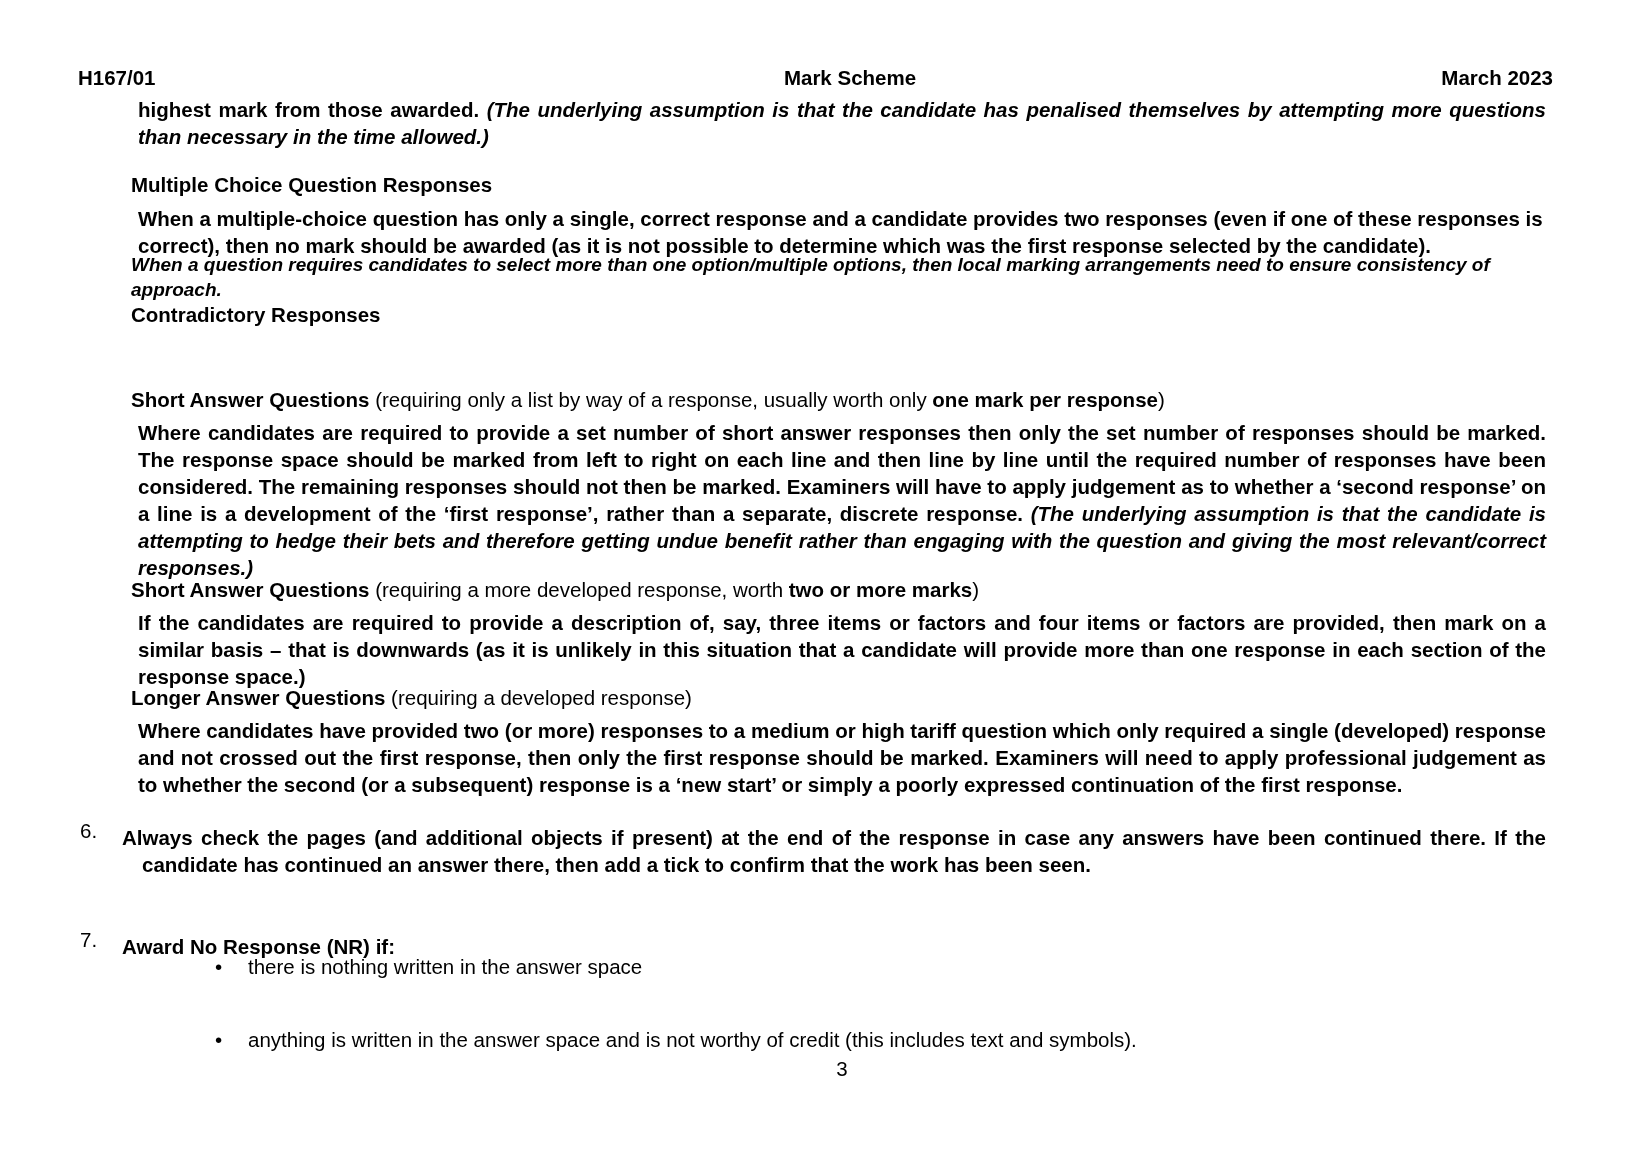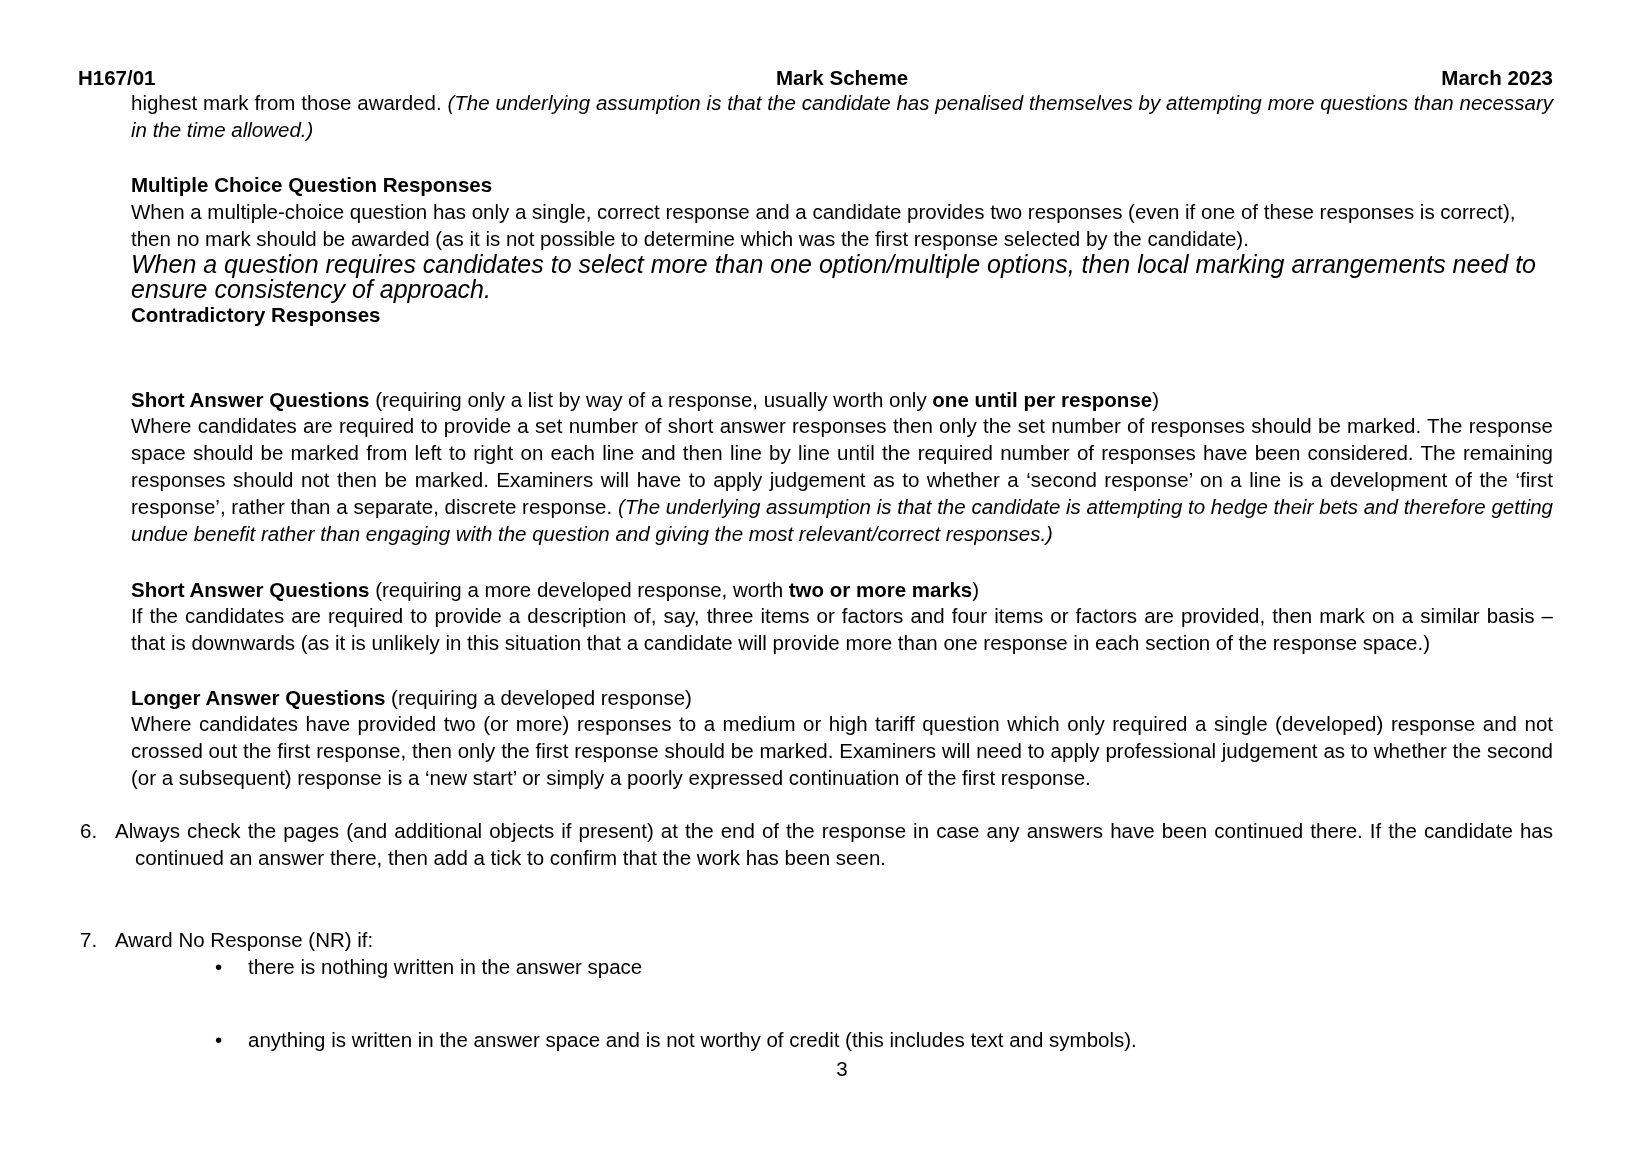--- a/index.html
+++ b/index.html
@@ -9,31 +9,31 @@
     height: 1092px;
     background: #ffffff;
     color: #000000;
     font-family: "Liberation Sans", sans-serif;
     font-size: 20.5px;
     line-height: 27px;
     overflow: hidden;
   }
   .abs { position: absolute; }
   .col { left: 131px; width: 1422px; }
-  p { margin: 0; }
+  p { margin: 7px; font-weight: bold; }
   .justify { text-align: justify; }
   .bold { font-weight: bold; }
   .it { font-style: italic; }
   .heading { font-weight: bold; }
-  .note { font-style: italic; font-size: 25px; line-height: 25px; }
+  .note { font-style: italic; font-size: 19px; line-height: 25px; font-weight: bold; }
 
   
   .doc-header { top: 64px; left: 78px; width: 1475px; height: 28px; font-weight: bold; }
   .doc-header .code { position: absolute; left: 0; top: 0; }
-  .doc-header .title { position: absolute; left: 53px; width: 1422px; top: 0; text-align: center; }
+  .doc-header .title { position: absolute; left: 61px; width: 1422px; top: 0; text-align: center; }
   .doc-header .session { position: absolute; right: 0; top: 0; }
 
   
   .numbered { left: 80px; width: 1473px; }
   .numbered .num { position: absolute; left: 0; top: 0; }
   .numbered p { padding-left: 55px; text-indent: -20px; }
 
   
   .bullet-row { left: 131px; width: 1422px; }
   .bullet-row .dot { position: absolute; left: 84px; top: 0; }
@@ -60,21 +60,21 @@
 
   <div class="abs col heading" style="top:171px">Multiple Choice Question Responses</div>
   <div class="abs col" style="top:198px">
     <p>When a multiple-choice question has only a single, correct response and a candidate provides two responses (even if one of these responses is correct), then no mark should be awarded (as it is not possible to determine which was the first response selected by the candidate).</p>
   </div>
   <div class="abs col note" style="top:252px">When a question requires candidates to select more than one option/multiple options, then local marking arrangements need to ensure consistency of approach.</div>
 
   <div class="abs col heading" style="top:301px">Contradictory Responses</div>
 
   <div class="abs col" style="top:386px">
-    <span class="bold">Short Answer Questions</span><span> (requiring only a list by way of a response, usually worth only </span><span class="bold">one until per response</span><span>)</span>
+    <span class="bold">Short Answer Questions</span><span> (requiring only a list by way of a response, usually worth only </span><span class="bold">one mark per response</span><span>)</span>
   </div>
   <div class="abs col" style="top:412px">
     <p class="justify">
       <span>Where candidates are required to provide a set number of short answer responses then only the set number of responses should be marked. The response space should be marked from left to right on each line and then line by line until the required number of responses have been considered.  The remaining responses should not then be marked. Examiners will have to apply judgement as to whether a ‘second response’ on a line is a development of the ‘first response’, rather than a separate, discrete response.  </span><span class="it">(The underlying assumption is that the candidate is attempting to hedge their bets and therefore getting undue benefit rather than engaging with the question and giving the most relevant/correct responses.)</span>
     </p>
   </div>
 
   <div class="abs col" style="top:576px">
     <span class="bold">Short Answer Questions</span><span> (requiring a more developed response, worth </span><span class="bold">two or more marks</span><span>)</span>
   </div>

